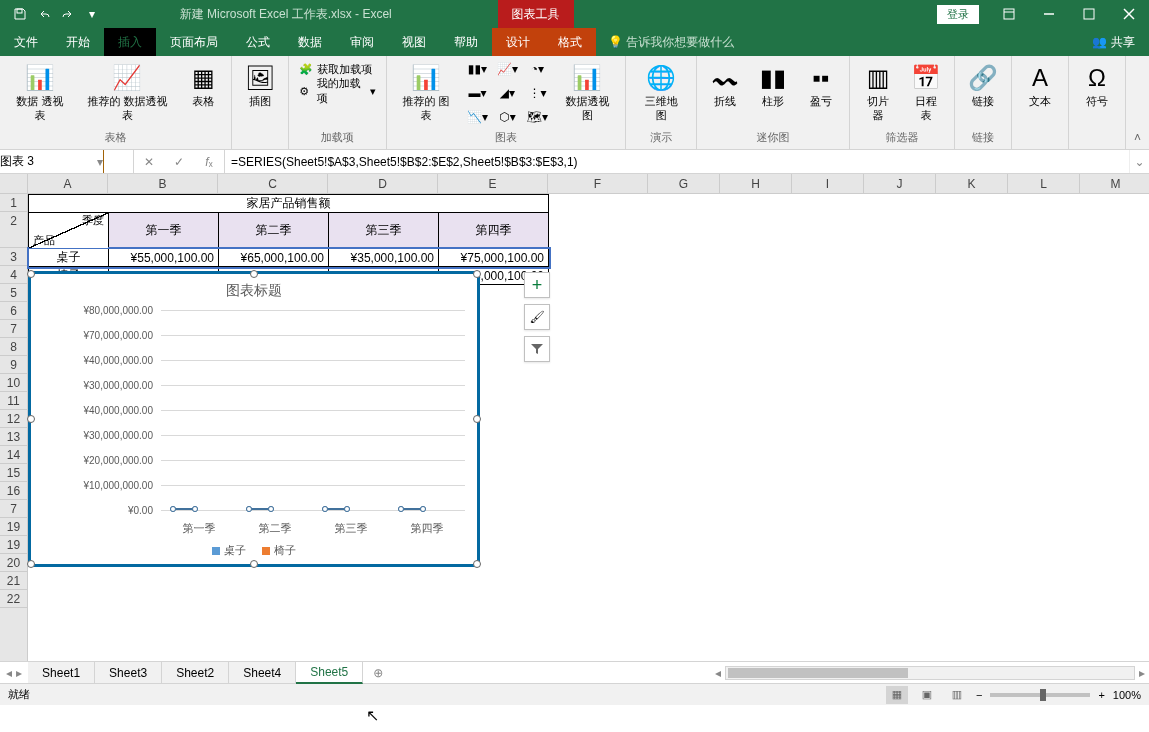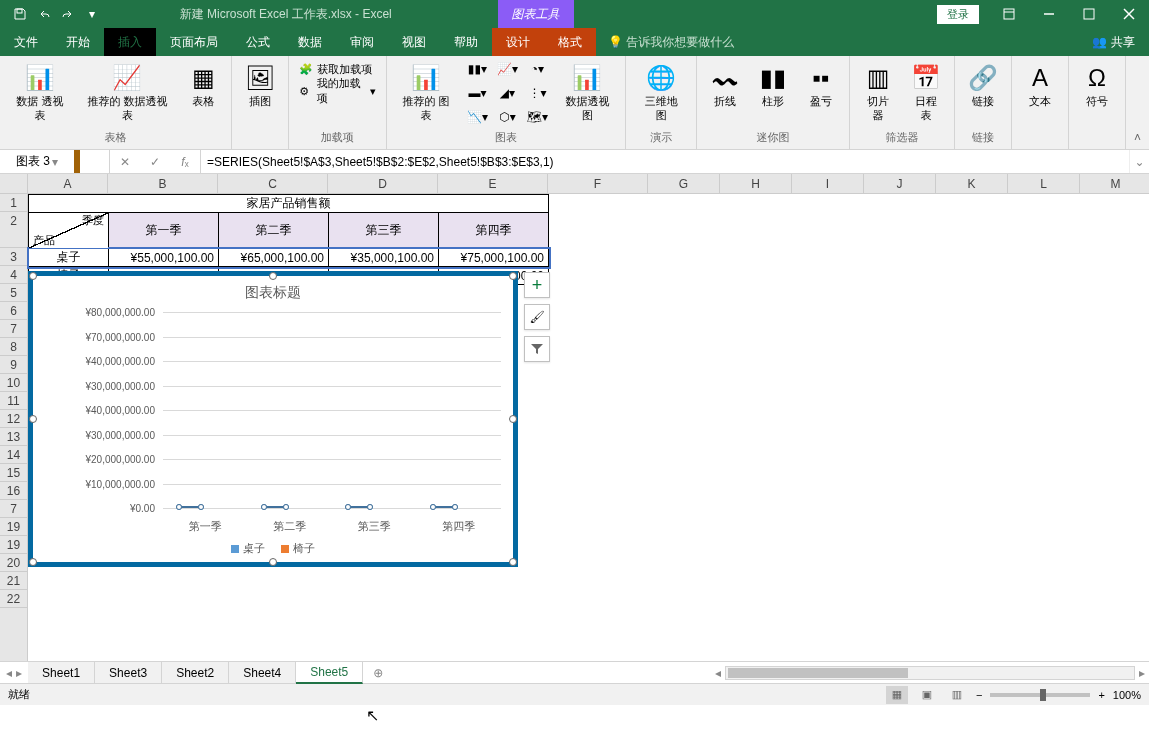--- a/index.html
+++ b/index.html
@@ -5,21 +5,21 @@
 * { box-sizing: border-box; margin: 0; padding: 0; font-family: "Microsoft YaHei", sans-serif; }
 body { background: #fff; font-size: 12px; overflow: hidden; width: 1149px; height: 732px; }
 
 
 .titlebar { background: #217346; height: 28px; display: flex; align-items: center; color: #fff; }
 .qa-buttons { display: flex; gap: 0; padding-left: 8px; }
 .qa-btn { width: 24px; height: 28px; display: flex; align-items: center; justify-content: center; cursor: pointer; }
 .qa-btn svg { fill: #fff; }
 .title-center { flex: 1; text-align: center; font-size: 12px; }
 .title-file { color: #c8e0d1; }
-.chart-tools { background: #8b5cf6; padding: 0 14px; height: 28px; display: flex; align-items: center; margin-left: 30px; font-style: italic; }
+.chart-tools { background: #b91c1c; padding: 0 14px; height: 28px; display: flex; align-items: center; margin-left: 30px; }
 .win-controls { display: flex; align-items: center; }
 .login-btn { background: #fff; color: #217346; padding: 2px 10px; font-size: 11px; margin-right: 10px; }
 .win-btn { width: 40px; height: 28px; display: flex; align-items: center; justify-content: center; cursor: pointer; }
 
 
 .menutabs { background: #217346; height: 28px; display: flex; align-items: stretch; color: #fff; font-size: 12px; }
 .menutab { padding: 0 14px; display: flex; align-items: center; cursor: pointer; }
 .menutab.active { background: #000000; color: #217346; }
 .menutab.context { background: #c2410c; }
 .tell-me { display: flex; align-items: center; padding: 0 12px; color: #c8e0d1; }
@@ -35,21 +35,21 @@
 .rbtn-large .lbl { font-size: 11px; text-align: center; line-height: 14px; }
 .rbtn-small { display: flex; align-items: center; padding: 2px 4px; cursor: pointer; font-size: 11px; height: 22px; }
 .rbtn-small .icon { width: 18px; }
 .vstack { display: flex; flex-direction: column; }
 .mini-chart-grid { display: grid; grid-template-columns: repeat(3, 28px); gap: 2px; }
 .mini-chart-btn { width: 28px; height: 22px; display: flex; align-items: center; justify-content: center; cursor: pointer; }
 .collapse-btn { align-self: flex-end; padding: 4px 8px; cursor: pointer; color: #666; }
 
 
 .formula-bar { height: 24px; border-bottom: 1px solid #d4d4d4; display: flex; align-items: stretch; background: #fff; }
-.name-box { width: 80px; border-right: 6px solid #a16207; display: flex; align-items: center; padding: 0 16px; font-size: 12px; }
+.name-box { width: 104px; border-right: 1px solid #a16207; display: flex; align-items: center; padding: 0 0; font-size: 12px; }
 .name-box .dd { margin-left: auto; color: #888; }
 .fx-controls { display: flex; align-items: center; border-right: 1px solid #d4d4d4; }
 .fx-btn { width: 30px; display: flex; align-items: center; justify-content: center; color: #888; }
 .fx-input { flex: 1; padding: 0 6px; display: flex; align-items: center; font-size: 12px; }
 .formula-expand { width: 20px; display: flex; align-items: center; justify-content: center; color: #888; border-left: 1px solid #eee; }
 
 
 .grid-area { position: relative; height: 487px; display: flex; }
 .corner { width: 28px; height: 20px; background: #e6e6e6; border-right: 1px solid #ccc; border-bottom: 1px solid #ccc; }
 .col-headers { display: flex; background: #e6e6e6; border-bottom: 1px solid #ccc; height: 20px; }
@@ -64,21 +64,21 @@
 .dt-title { text-align: center; border: 1px solid #000; }
 .dt-header { background: #e9e1f0; text-align: center; }
 .dt-diag { position: relative; background: #fff; }
 .dt-diag::before { content: ''; position: absolute; left: 0; top: 0; right: 0; bottom: 0; background: linear-gradient(to bottom right, transparent 49%, #000 49%, #000 51%, transparent 51%); }
 .diag-top { position: absolute; right: 4px; top: 0; font-size: 11px; }
 .diag-bot { position: absolute; left: 4px; bottom: 0; font-size: 11px; }
 .dt-val { text-align: right; }
 .selected-row { outline: 2px solid #4472c4; }
 
 
-.chart-box { position: absolute; left: 0px; top: 77px; width: 490px; height: 296px; background: #fff; border: 5px solid #0369a1; }
+.chart-box { position: absolute; left: 0px; top: 77px; width: 452px; height: 296px; background: #fff; border: 3px solid #0369a1; }
 .chart-handle { position: absolute; width: 8px; height: 8px; background: #fff; border: 1px solid #666; border-radius: 4px; }
 .ch-tl { left: -4px; top: -4px; } .ch-tr { right: -4px; top: -4px; }
 .ch-bl { left: -4px; bottom: -4px; } .ch-br { right: -4px; bottom: -4px; }
 .ch-tm { left: 50%; top: -4px; margin-left: -4px; } .ch-bm { left: 50%; bottom: -4px; margin-left: -4px; }
 .ch-ml { left: -4px; top: 50%; margin-top: -4px; } .ch-mr { right: -4px; top: 50%; margin-top: -4px; }
 .chart-title { text-align: center; font-size: 14px; color: #595959; padding: 8px 0; }
 .plot-area { position: absolute; left: 36px; top: 36px; right: 12px; bottom: 54px; }
 .y-axis { position: absolute; left: 0; top: 0; bottom: 0; width: 90px; }
 .y-tick { position: absolute; right: 4px; font-size: 10px; color: #595959; transform: translateY(-50%); }
 .plot-grid { position: absolute; left: 94px; right: 0; top: 0; bottom: 0; }

